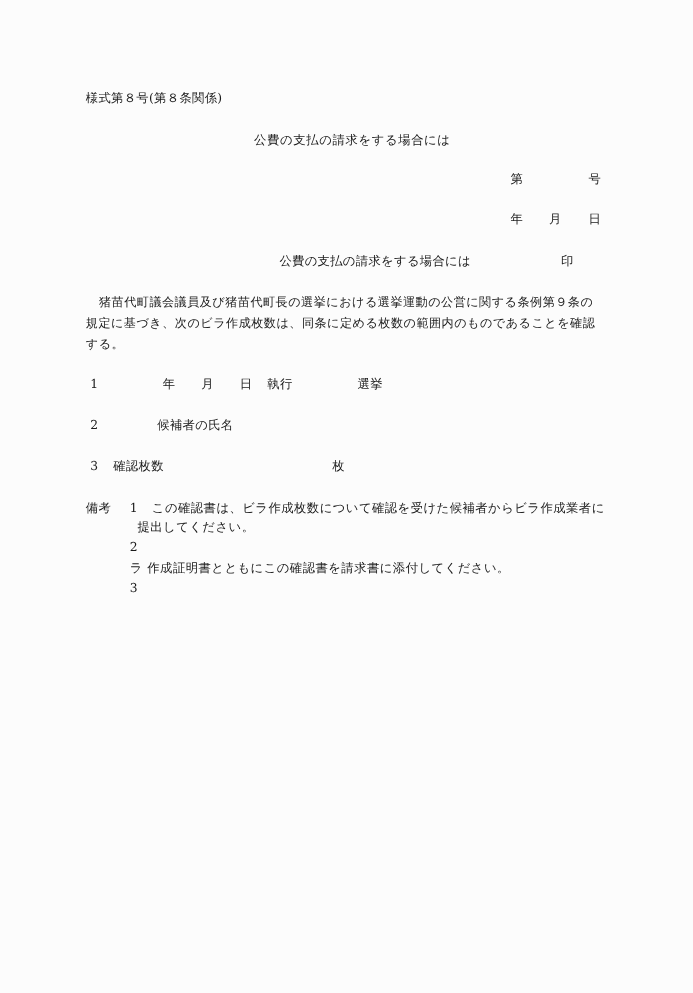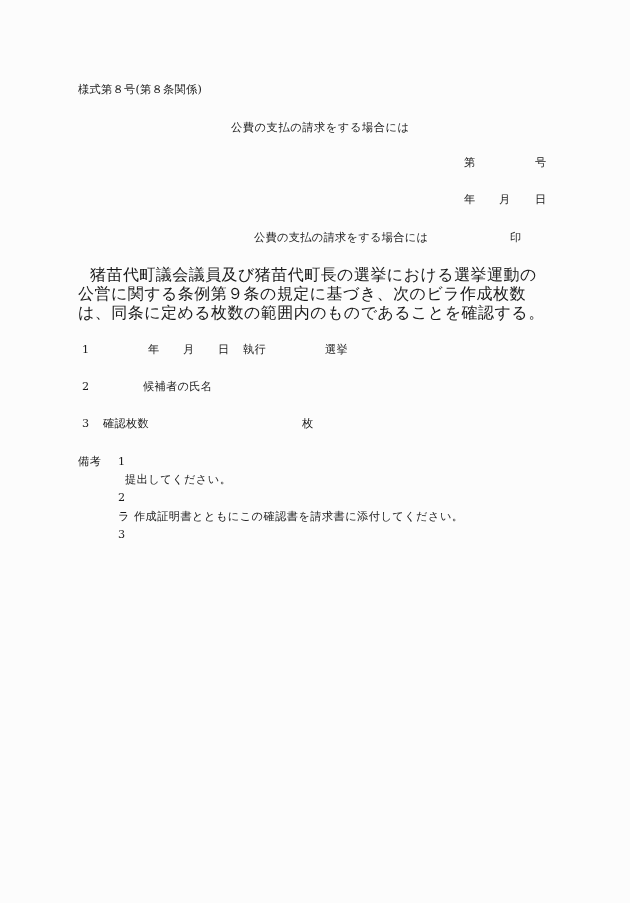--- a/index.html
+++ b/index.html
@@ -2,21 +2,21 @@
 <html><head>
   <meta charset="utf-8">
   <style>
     html, body { margin: 0; padding: 0; }
     body {
       width: 630px; height: 903px; background: #fcfcfc; position: relative; overflow: hidden;
       font-family: "DejaVu Serif", "Liberation Serif", serif; color: #1a1a1a;
     }
     .page { position: absolute; left: 0; top: 0; width: 606px; height: 903px; }
     .t { position: absolute; font-size: 11.2px; line-height: 14px; white-space: nowrap; letter-spacing: 0.3px; }
-    .para { position: absolute; left: 78px; top: 265px; width: 472px; font-size: 16px; line-height: 19px; letter-spacing: 0.45px; text-indent: 12px; white-space: normal; }
+    .para { position: absolute; left: 78px; top: 265px; width: 472px; font-size: 11px; line-height: 19px; letter-spacing: 0.45px; text-indent: 12px; white-space: normal; }
     .note-line { position: absolute; font-size: 11.2px; line-height: 14px; white-space: nowrap; letter-spacing: 0.45px; }
   </style>
 </head>
 <body>
 
 <div class="page">
   <div class="t" style="left:78px; top:83px;">様式第８号(第８条関係)</div>
   <div class="t" style="left:231px; top:121px; letter-spacing:0.6px;">公費の支払の請求をする場合には</div>
 
   <div class="t" style="left:464px; top:156px;">第</div>
@@ -41,19 +41,20 @@
   <div class="t" style="left:82px; top:380px;">2</div>
   <div class="t" style="left:103px; top:380px;margin-left:40px;">候補者の氏名</div>
 
   <div class="t" style="left:82px; top:417px;">3</div>
   <div class="t" style="left:103px; top:417px;">確認枚数</div>
   <div class="t" style="left:302px; top:417px;">枚</div>
 
   <div class="note-line" style="left:78px; top:455px;">備考</div>
 
   <div class="note-line" style="left:118px; top:455px;">1</div>
+  <div class="note-line" style="left:138px; top:455px;">この確認書は、ビラ作成枚数について確認を受けた候補者からビラ作成業者に</div>
   <div class="note-line" style="left:125px; top:473px;">提出してください。</div>
 
   <div class="note-line" style="left:118px; top:491px;">2</div>
   <div class="note-line" style="left:118px; top:510px;text-align:center;">ラ 作成証明書とともにこの確認書を請求書に添付してください。</div>
 
   <div class="note-line" style="left:118px; top:528px;">3</div>
 </div>
 
 </body></html>

